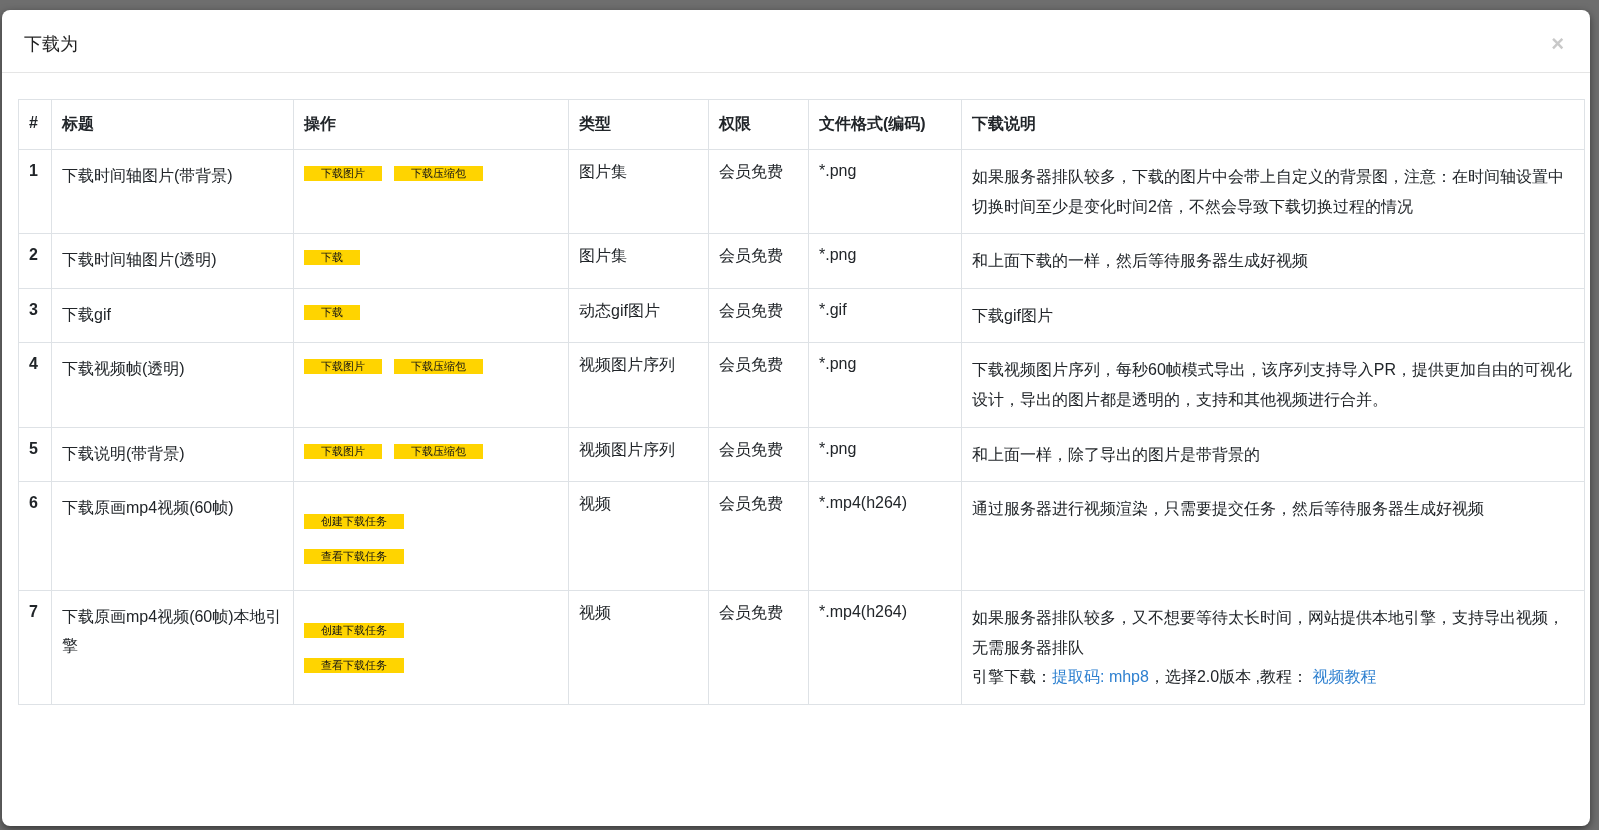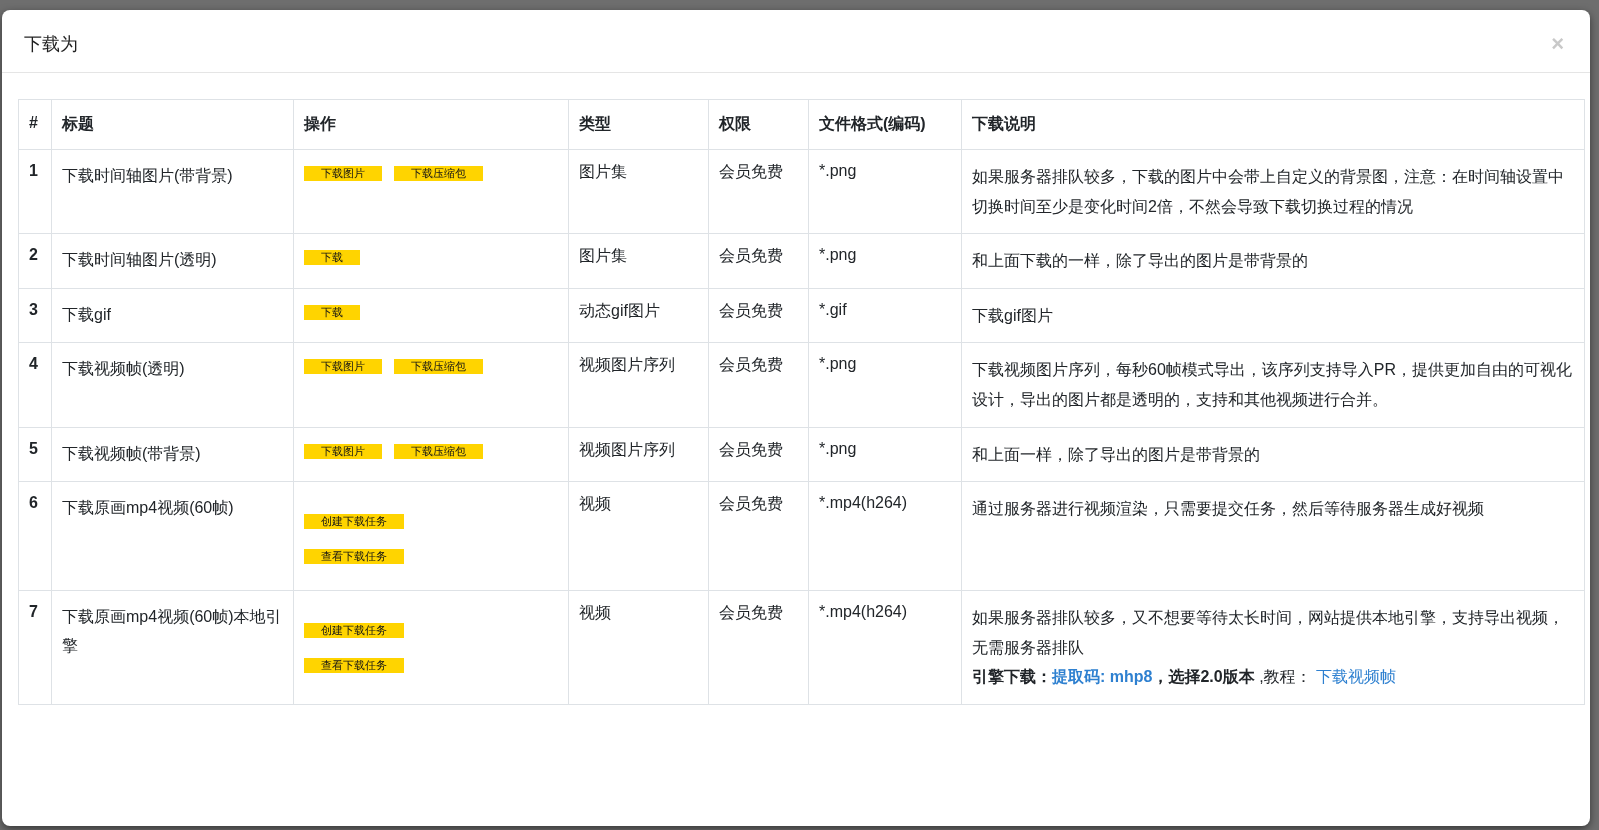--- a/index.html
+++ b/index.html
@@ -53,21 +53,21 @@
   .title-cell { line-height:1.8; }
   .yellow-btn {
     background:#ffd400; border:none; color:#141414;
     font-size:11px; font-family:inherit;
     padding:0 17px; margin:4px 12px 6px 0;
     cursor:pointer; display:inline-block; white-space:nowrap;
   }
   td.stacked .yellow-btn { display:block; margin:20px 0 14px 0; }
   .desc-cell { line-height:1.85; }
   .engine-line { line-height:1.85; }
-  .bold { font-weight:700;text-align:center; }
+  .bold { font-weight:400;text-align:center; }
   .link { color:#2e80d0; text-decoration:none; cursor:pointer; }
 </style>
 </head>
 <body>
 
 <div class="modal">
   <div class="modal-header">
     <span class="modal-title">下载为</span>
     <button class="close-btn">×</button>
   </div>
@@ -103,21 +103,21 @@
             <td>*.png</td>
             <td class="desc-cell"><span>如果服务器排队较多，下载的图片中会带上自定义的背景图，注意：在时间轴设置中切换时间至少是变化时间2倍，不然会导致下载切换过程的情况</span></td>
           </tr>
           <tr>
             <td class="num-cell">2</td>
             <td class="title-cell">下载时间轴图片(透明)</td>
             <td class=""><button class="yellow-btn">下载</button></td>
             <td>图片集</td>
             <td>会员免费</td>
             <td>*.png</td>
-            <td class="desc-cell"><span>和上面下载的一样，除了导出的图片是带背景的</span></td>
+            <td class="desc-cell"><span>和上面下载的一样，然后等待服务器生成好视频</span></td>
           </tr>
           <tr>
             <td class="num-cell">3</td>
             <td class="title-cell">下载gif</td>
             <td class=""><button class="yellow-btn">下载</button></td>
             <td>动态gif图片</td>
             <td>会员免费</td>
             <td>*.gif</td>
             <td class="desc-cell"><span>下载gif图片</span></td>
           </tr>
@@ -125,21 +125,21 @@
             <td class="num-cell">4</td>
             <td class="title-cell">下载视频帧(透明)</td>
             <td class=""><button class="yellow-btn">下载图片</button><button class="yellow-btn">下载压缩包</button></td>
             <td>视频图片序列</td>
             <td>会员免费</td>
             <td>*.png</td>
             <td class="desc-cell"><span>下载视频图片序列，每秒60帧模式导出，该序列支持导入PR，提供更加自由的可视化设计，导出的图片都是透明的，支持和其他视频进行合并。</span></td>
           </tr>
           <tr>
             <td class="num-cell">5</td>
-            <td class="title-cell">下载视频帧(带背景)</td>
+            <td class="title-cell">下载说明(带背景)</td>
             <td class=""><button class="yellow-btn">下载图片</button><button class="yellow-btn">下载压缩包</button></td>
             <td>视频图片序列</td>
             <td>会员免费</td>
             <td>*.png</td>
             <td class="desc-cell"><span>和上面一样，除了导出的图片是带背景的</span></td>
           </tr>
           <tr>
             <td class="num-cell">6</td>
             <td class="title-cell">下载原画mp4视频(60帧)</td>
             <td class="stacked">
@@ -154,18 +154,18 @@
           <tr>
             <td class="num-cell">7</td>
             <td class="title-cell">下载原画mp4视频(60帧)本地引擎</td>
             <td class="stacked">
               <button class="yellow-btn">创建下载任务</button>
               <button class="yellow-btn">查看下载任务</button>
             </td>
             <td>视频</td>
             <td>会员免费</td>
             <td>*.mp4(h264)</td>
-            <td class="desc-cell"><span>如果服务器排队较多，又不想要等待太长时间，网站提供本地引擎，支持导出视频，无需服务器排队</span><div class="engine-line"><span class="bold">引擎下载：</span><a class="link bold">提取码: mhp8</a><span class="bold">，选择2.0版本</span><span> ,教程： </span><a class="link">下载视频帧</a></div></td>
+            <td class="desc-cell"><span>如果服务器排队较多，又不想要等待太长时间，网站提供本地引擎，支持导出视频，无需服务器排队</span><div class="engine-line"><span class="bold">引擎下载：</span><a class="link bold">提取码: mhp8</a><span class="bold">，选择2.0版本</span><span> ,教程： </span><a class="link">视频教程</a></div></td>
           </tr>
         </tbody>
     </table>
   </div>
 </div>
 
 </body></html>

